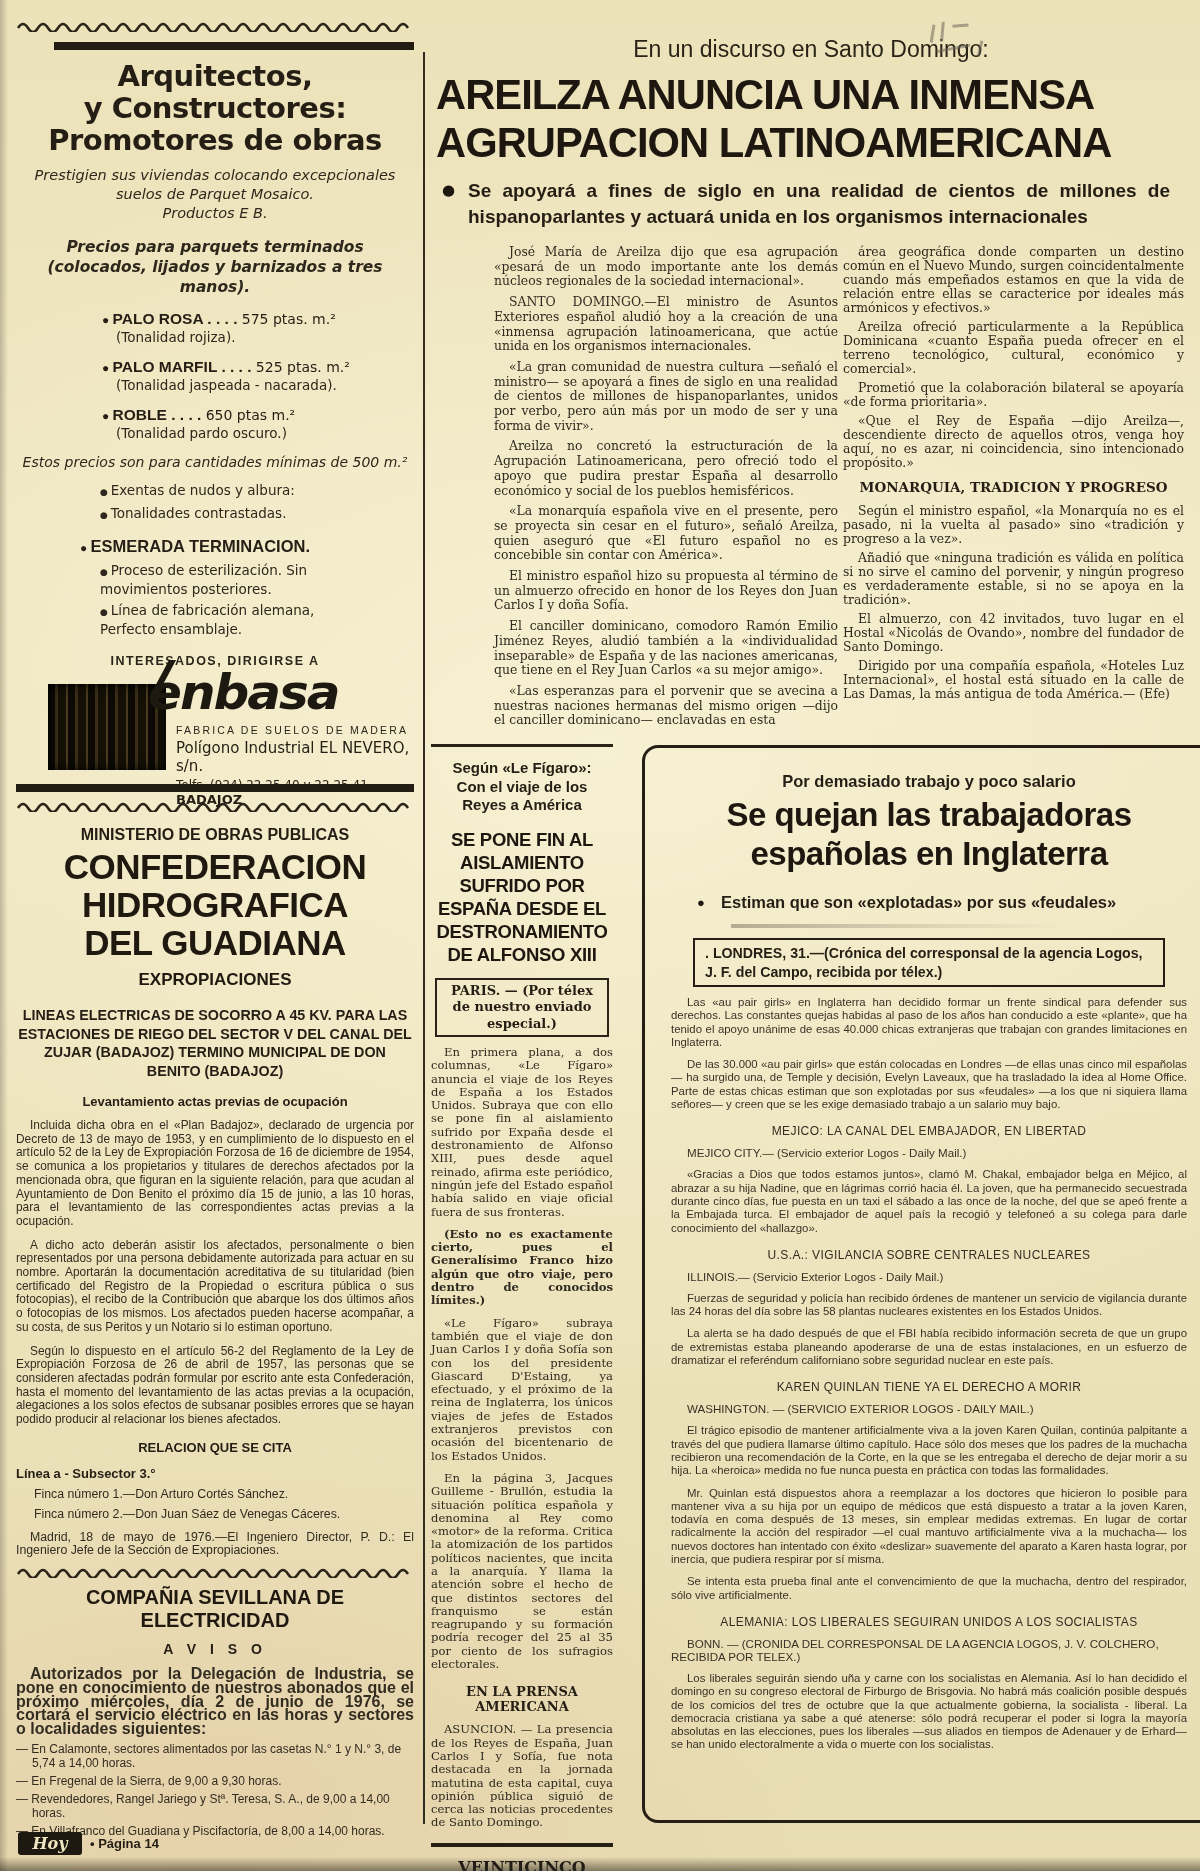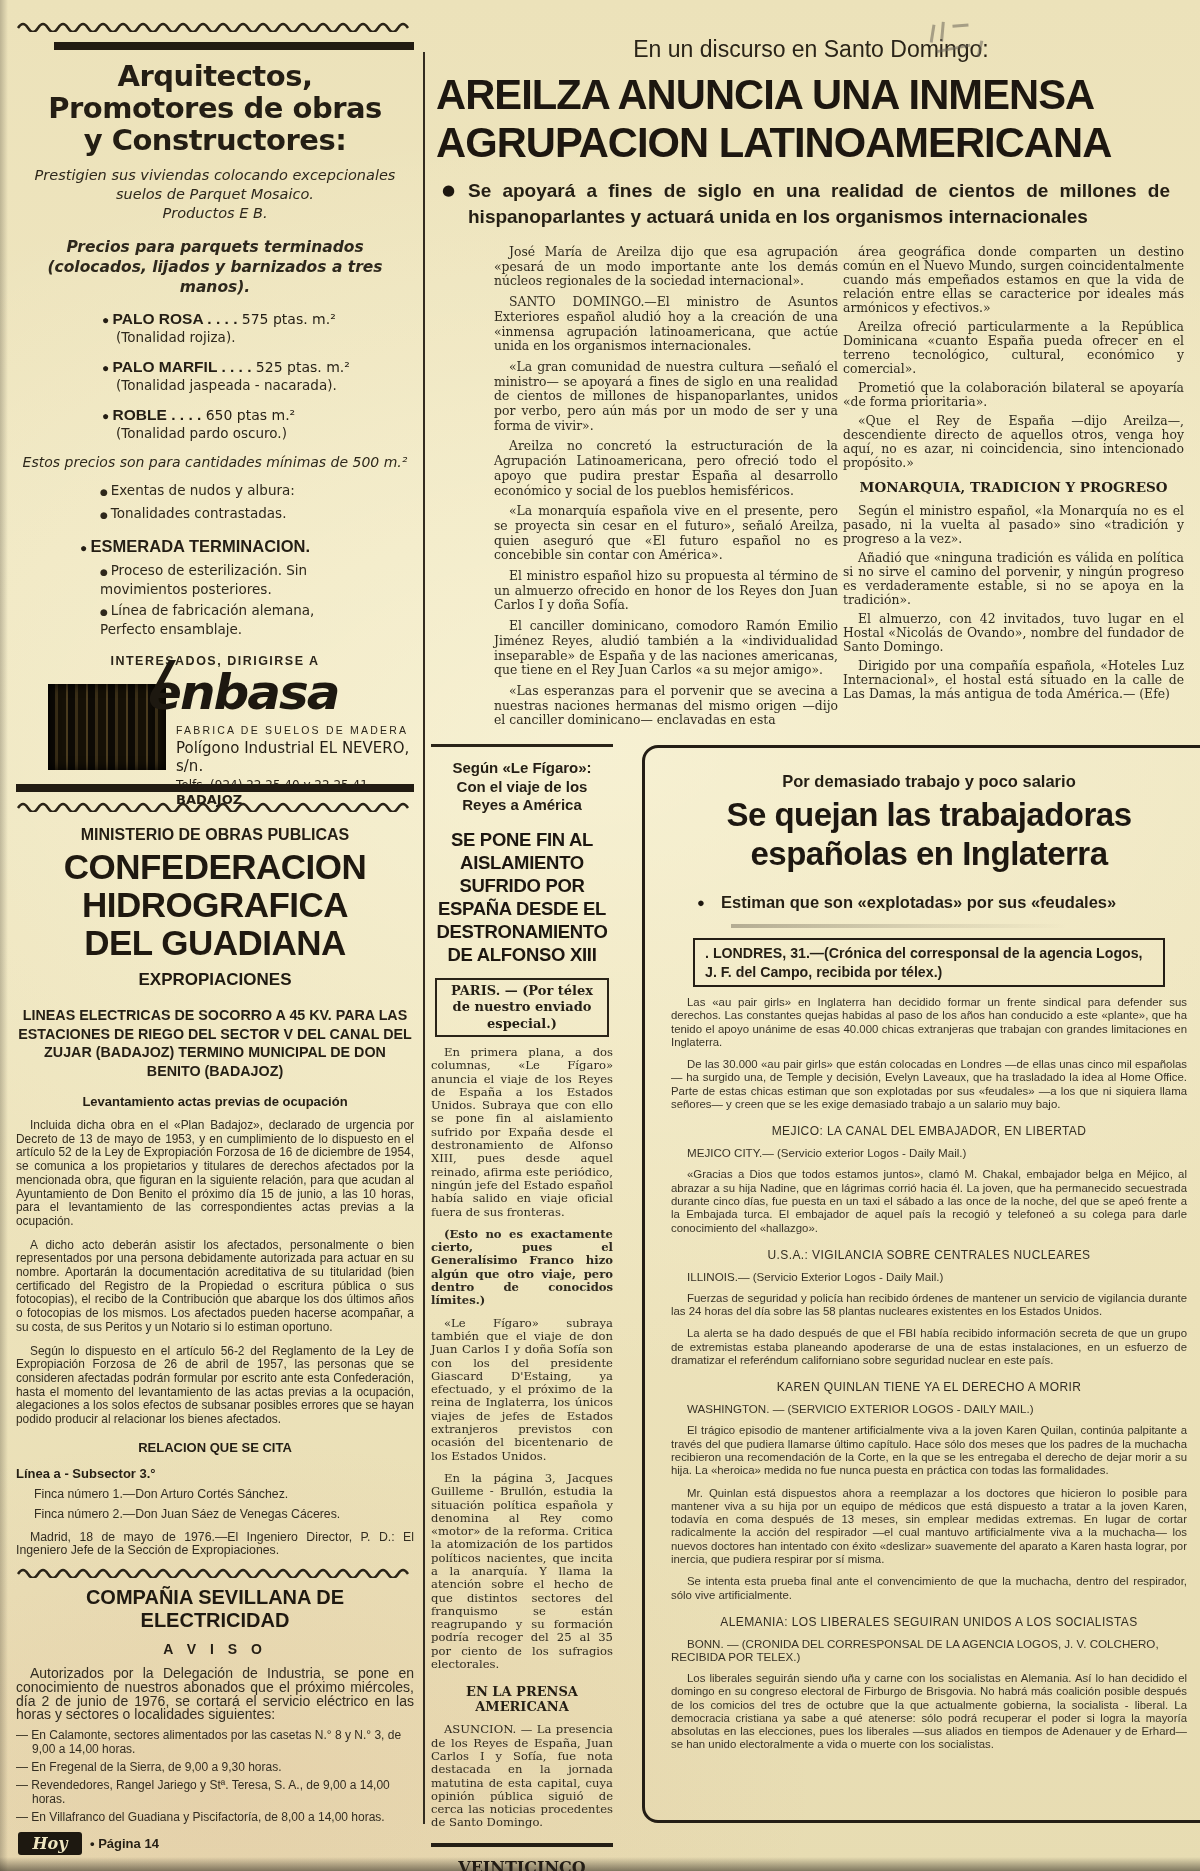--- a/index.html
+++ b/index.html
@@ -132,22 +132,22 @@
 
   <div id="leftcol">
     <svg class="wavy" width="396" height="12" viewBox="0 0 396 12">
         <path d="M2 8 Q7 0 12 8 T22 8 T32 8 T42 8 T52 8 T62 8 T72 8 T82 8 T92 8 T102 8 T112 8 T122 8 T132 8 T142 8 T152 8 T162 8 T172 8 T182 8 T192 8 T202 8 T212 8 T222 8 T232 8 T242 8 T252 8 T262 8 T272 8 T282 8 T292 8 T302 8 T312 8 T322 8 T332 8 T342 8 T352 8 T362 8 T372 8 T382 8 T392 8" fill="none" stroke="#2b2418" stroke-width="2.4"></path>
       </svg>
 
     <div class="adbox">
       <div class="bar"></div>
       <div class="adhead">
         <div>Arquitectos,</div>
+        <div>y Constructores:</div>
         <div>Promotores de obras</div>
-        <div>y Constructores:</div>
       </div>
       <div class="adi">
         <div>Prestigien sus viviendas colocando excepcionales suelos de Parquet Mosaico.</div>
         <div>Productos E B.</div>
       </div>
       <div class="adi2">Precios para parquets terminados (colocados, lijados y barnizados a tres manos).</div>
       <div class="prices">
         <div class="pitem">
           <div class="pname"><span>PALO ROSA</span> <span>. . . .</span> <span style="font-family:'DejaVu Sans',sans-serif;font-weight:normal;font-size:14px;">575 ptas. m.²</span></div>
           <div class="ptone">(Tonalidad rojiza).</div>
@@ -211,23 +211,23 @@
 
     <div style="margin-top:8px;">
         <svg class="wavy" width="396" height="12" viewBox="0 0 396 12">
           <path d="M2 8 Q7 0 12 8 T22 8 T32 8 T42 8 T52 8 T62 8 T72 8 T82 8 T92 8 T102 8 T112 8 T122 8 T132 8 T142 8 T152 8 T162 8 T172 8 T182 8 T192 8 T202 8 T212 8 T222 8 T232 8 T242 8 T252 8 T262 8 T272 8 T282 8 T292 8 T302 8 T312 8 T322 8 T332 8 T342 8 T352 8 T362 8 T372 8 T382 8 T392 8" fill="none" stroke="#2b2418" stroke-width="2.4"></path>
         </svg>
       </div>
 
     <div>
       <div class="sevtitle">COMPAÑIA SEVILLANA DE ELECTRICIDAD</div>
       <div class="aviso">A V I S O</div>
-      <p class="cbody" style="font-size:14px;">Autorizados por la Delegación de Industria, se pone en conocimiento de nuestros abonados que el próximo miércoles, día 2 de junio de 1976, se cortará el servicio eléctrico en las horas y sectores o localidades siguientes:</p>
+      <p class="cbody" style="font-size:16px;font-weight:bold;">Autorizados por la Delegación de Industria, se pone en conocimiento de nuestros abonados que el próximo miércoles, día 2 de junio de 1976, se cortará el servicio eléctrico en las horas y sectores o localidades siguientes:</p>
       <div style="margin-top:6px;">
-        <div class="sevli">— En Calamonte, sectores alimentados por las casetas N.° 8 y N.° 3, de 9,00 a 14,00 horas.</div>
+        <div class="sevli">— En Calamonte, sectores alimentados por las casetas N.° 1 y N.° 3, de 5,74 a 14,00 horas.</div>
         <div class="sevli">— En Fregenal de la Sierra, de 9,00 a 9,30 horas.</div>
         <div class="sevli">— Revendedores, Rangel Jariego y Stª. Teresa, S. A., de 9,00 a 14,00 horas.</div>
         <div class="sevli">— En Villafranco del Guadiana y Piscifactoría, de 8,00 a 14,00 horas.</div>
       </div>
 
     </div>
 
   </div>
 
   <div id="artic">

